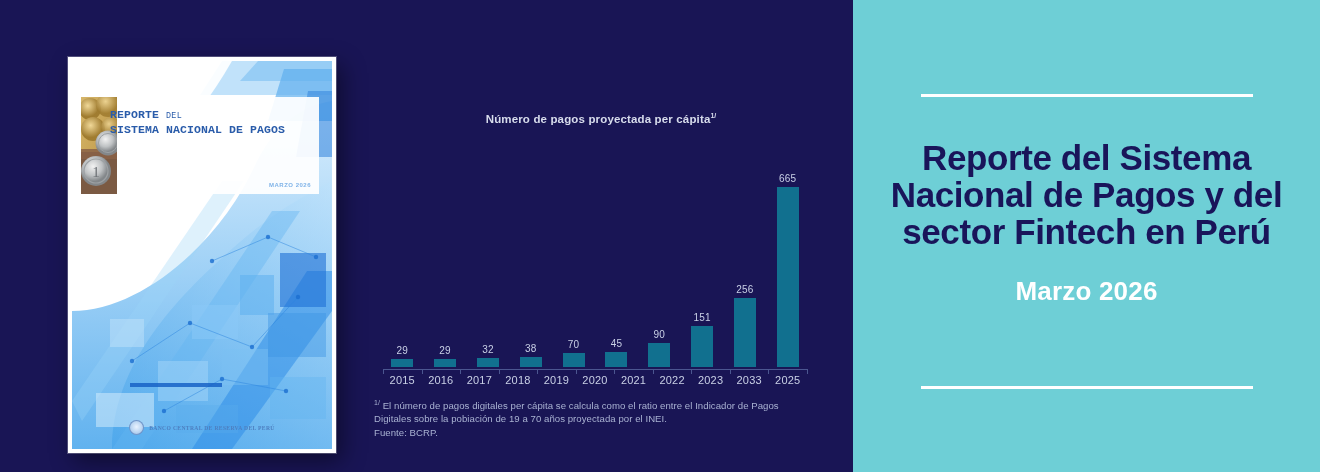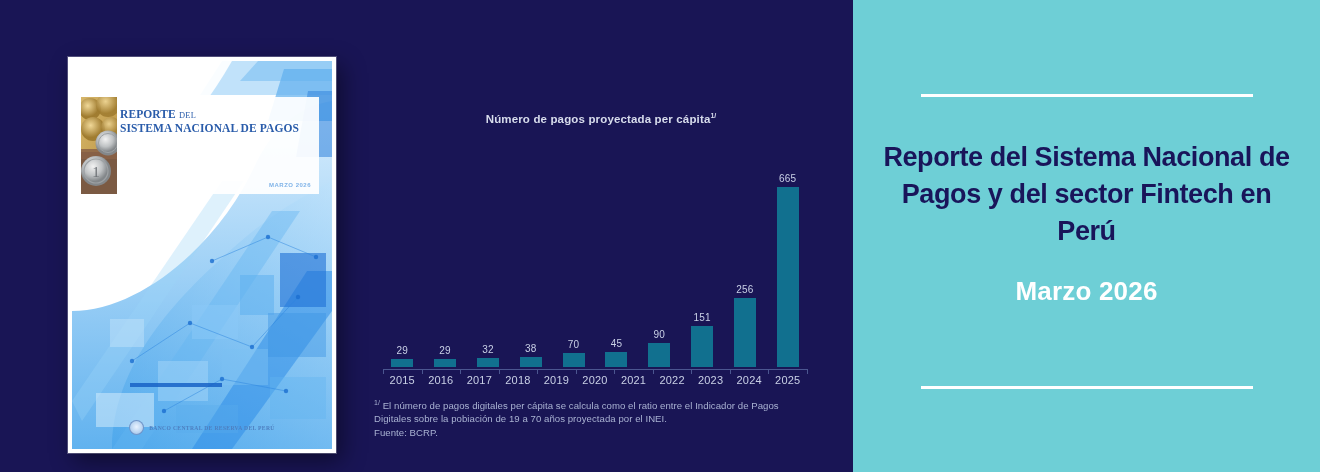--- a/index.html
+++ b/index.html
@@ -17,21 +17,21 @@
     position:absolute;left:853px;top:0;width:467px;height:472px;
     background:#6ECFD6;
     display:flex;flex-direction:column;align-items:center;justify-content:flex-start;
   }
   .rule{width:332px;height:3px;background:#ffffff;flex:none;}
   .rule-top{margin-top:94px;}
   .rule-bottom{margin-top:0;}
   .panel-title{
     width:420px;margin:0;padding:0;
     color:#19155A;
-    font-size:27px;line-height:37px;
+    font-size:35px;line-height:37px;
     font-weight:bold;
     text-align:center;
     letter-spacing:-0.4px;
     margin-top:42px;
   }
   .panel-date{
     color:#ffffff;font-size:26px;font-weight:bold;text-align:center;
     margin-top:26px;letter-spacing:0.2px;
   }
   .panel-spacer{flex:1 1 auto;}
@@ -51,23 +51,23 @@
     position:absolute;left:9px;top:36px;width:238px;height:97px;
     background:rgba(255,255,255,0.93);
   }
   .coin-strip{
     position:absolute;left:0px;top:0px;width:36px;height:97px;
     overflow:hidden;
   }
   .coin-strip svg{display:block;width:100%;height:100%;}
 
   .cover-title{
-    position:absolute;left:39px;top:11px;width:186px;
+    position:absolute;left:29px;top:11px;width:186px;
     color:#2A5CAA;
-    font-family:Liberation Serif, serif;
+    font-family:Liberation Mono, monospace;
     font-size:11.5px;line-height:13.4px;
     font-weight:bold;letter-spacing:0.1px;
     text-transform:uppercase;
   }
   .cover-title .lite{font-weight:normal;font-size:8.4px;letter-spacing:0.3px;}
   .cover-date{
     position:absolute;right:8px;bottom:6px;
     color:#7FB3E8;font-size:6px;font-weight:bold;letter-spacing:0.5px;
     text-transform:uppercase;
   }
@@ -338,21 +338,21 @@
     <div class="xlabels" id="xlabels">
         <div class="xlab">2015</div>
         <div class="xlab">2016</div>
         <div class="xlab">2017</div>
         <div class="xlab">2018</div>
         <div class="xlab">2019</div>
         <div class="xlab">2020</div>
         <div class="xlab">2021</div>
         <div class="xlab">2022</div>
         <div class="xlab">2023</div>
-        <div class="xlab">2024</div>
+        <div class="xlab">2033</div>
         <div class="xlab">2025</div>
       </div>
 
     <div class="footnote">
       <div><sup>1/</sup> <span>El número de pagos digitales per cápita se calcula como el ratio entre el Indicador de Pagos Digitales sobre la pobiación de 19 a 70 años proyectada por el INEI.</span></div>
       <div>Fuente: BCRP.</div>
     </div>
 
   </div>
 

